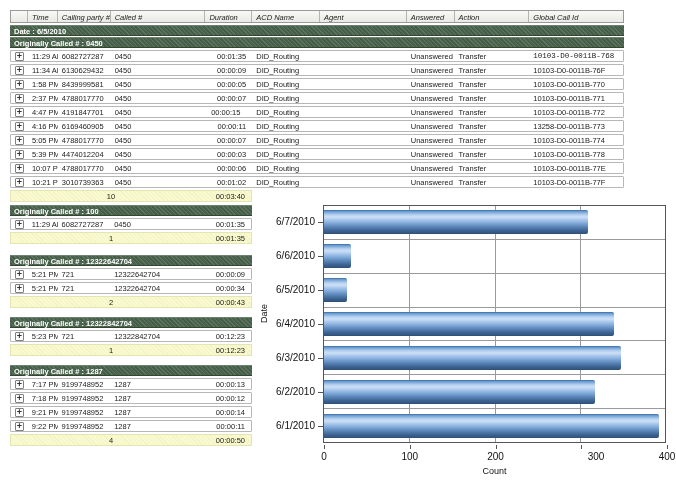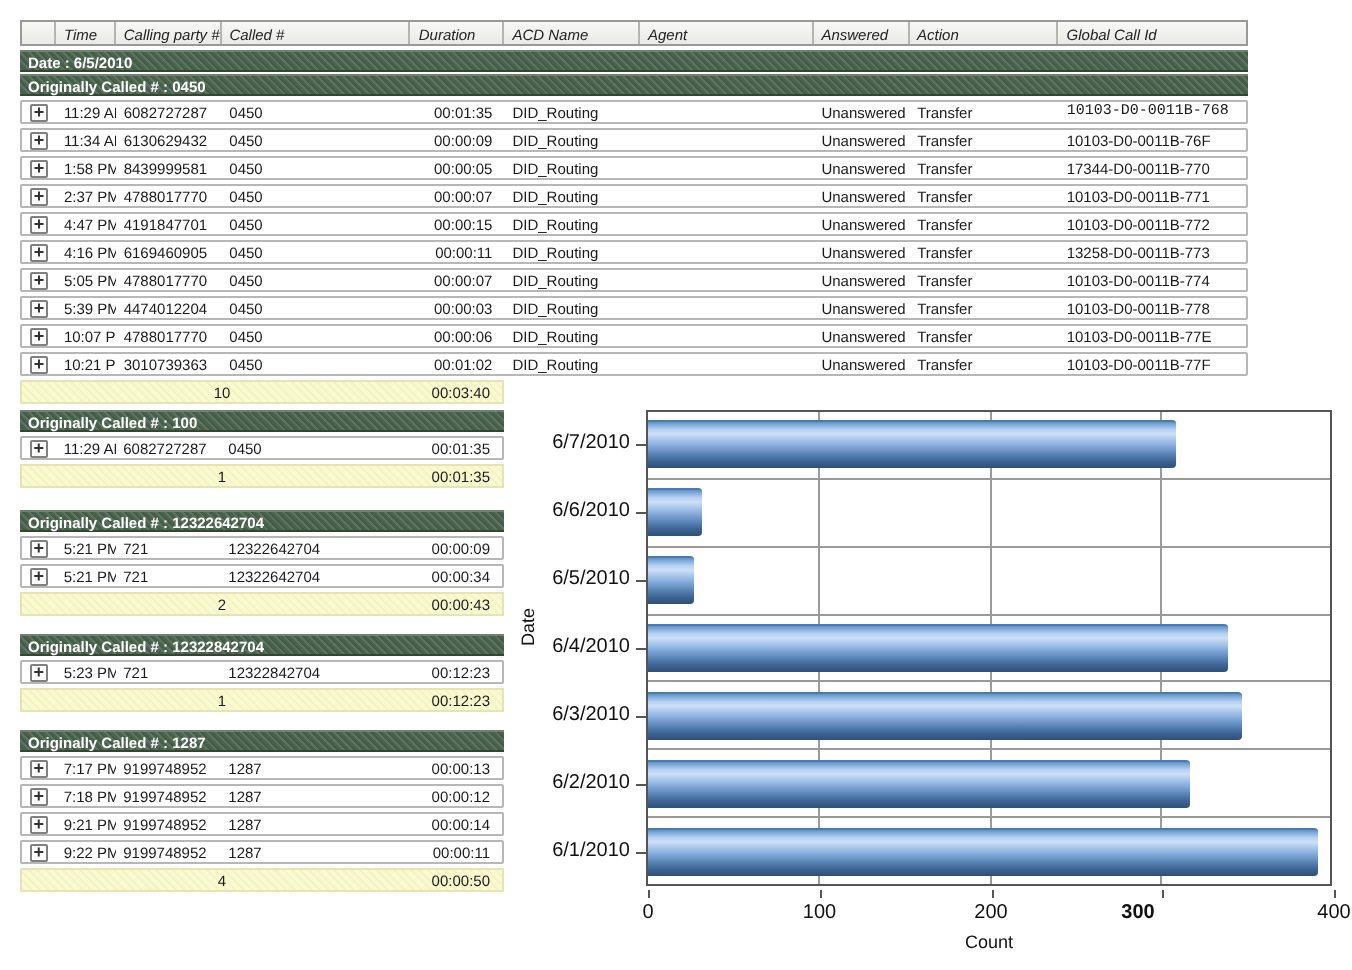--- a/index.html
+++ b/index.html
@@ -119,21 +119,21 @@
             <span class="expand-btn">+</span>
           </div>
           <div class="cell" style="width: 30px;">1:58 PM</div>
           <div class="cell" style="width: 53px;">8439999581</div>
           <div class="cell" style="width: 95px;">0450</div>
           <div class="cell dur" style="width: 47px;">00:00:05</div>
           <div class="cell" style="width: 68px;">DID_Routing</div>
           <div class="cell" style="width: 87px;"></div>
           <div class="cell" style="width: 48px;">Unanswered</div>
           <div class="cell" style="width: 75px;">Transfer</div>
-          <div class="cell" style="width: 94px;">17344-D0-0011B-770</div>
+          <div class="cell" style="width: 94px;">10103-D0-0011B-770</div>
         </div>
         <div class="trow">
           <div class="cell expand-cell" style="width: 17px; padding: 0px;">
             <span class="expand-btn">+</span>
           </div>
           <div class="cell" style="width: 30px;">2:37 PM</div>
           <div class="cell" style="width: 53px;">4788017770</div>
           <div class="cell" style="width: 95px;">0450</div>
           <div class="cell dur" style="width: 47px;">00:00:07</div>
           <div class="cell" style="width: 68px;">DID_Routing</div>
@@ -142,21 +142,21 @@
           <div class="cell" style="width: 75px;">Transfer</div>
           <div class="cell" style="width: 94px;">10103-D0-0011B-771</div>
         </div>
         <div class="trow">
           <div class="cell expand-cell" style="width: 17px; padding: 0px;">
             <span class="expand-btn">+</span>
           </div>
           <div class="cell" style="width: 30px;">4:47 PM</div>
           <div class="cell" style="width: 53px;">4191847701</div>
           <div class="cell" style="width: 95px;">0450</div>
-          <div class="cell dur" style="width: 47px;">00:00:15</div>
+          <div class="cell dur" style="width: 47px; text-align: center;">00:00:15</div>
           <div class="cell" style="width: 68px;">DID_Routing</div>
           <div class="cell" style="width: 87px;"></div>
           <div class="cell" style="width: 48px;">Unanswered</div>
           <div class="cell" style="width: 75px;">Transfer</div>
           <div class="cell" style="width: 94px;">10103-D0-0011B-772</div>
         </div>
         <div class="trow">
           <div class="cell expand-cell" style="width: 17px; padding: 0px;">
             <span class="expand-btn">+</span>
           </div>
@@ -374,20 +374,20 @@
         </div>
       </div>
     <div id="x-axis">
         <div class="xtick-mark" style="left: 69px; top: 245px;"></div>
         <div class="xtick-label" style="left: 54px; top: 251px;">0</div>
         <div class="xtick-mark" style="left: 154.75px; top: 245px;"></div>
         <div class="xtick-label" style="left: 139.75px; top: 251px;">100</div>
         <div class="xtick-mark" style="left: 240.5px; top: 245px;"></div>
         <div class="xtick-label" style="left: 225.5px; top: 251px;">200</div>
         <div class="xtick-mark" style="left: 326.25px; top: 245px;"></div>
-        <div class="xtick-label" style="left: 299px; top: 251px; font-weight: bold;">300</div>
+        <div class="xtick-label" style="left: 326px; top: 251px;">300</div>
         <div class="xtick-mark" style="left: 412px; top: 245px;"></div>
         <div class="xtick-label" style="left: 397px; top: 251px;">400</div>
       </div>
     <div class="xlabel">Count</div>
   </div>
 
 </div>
 
 </body></html>

